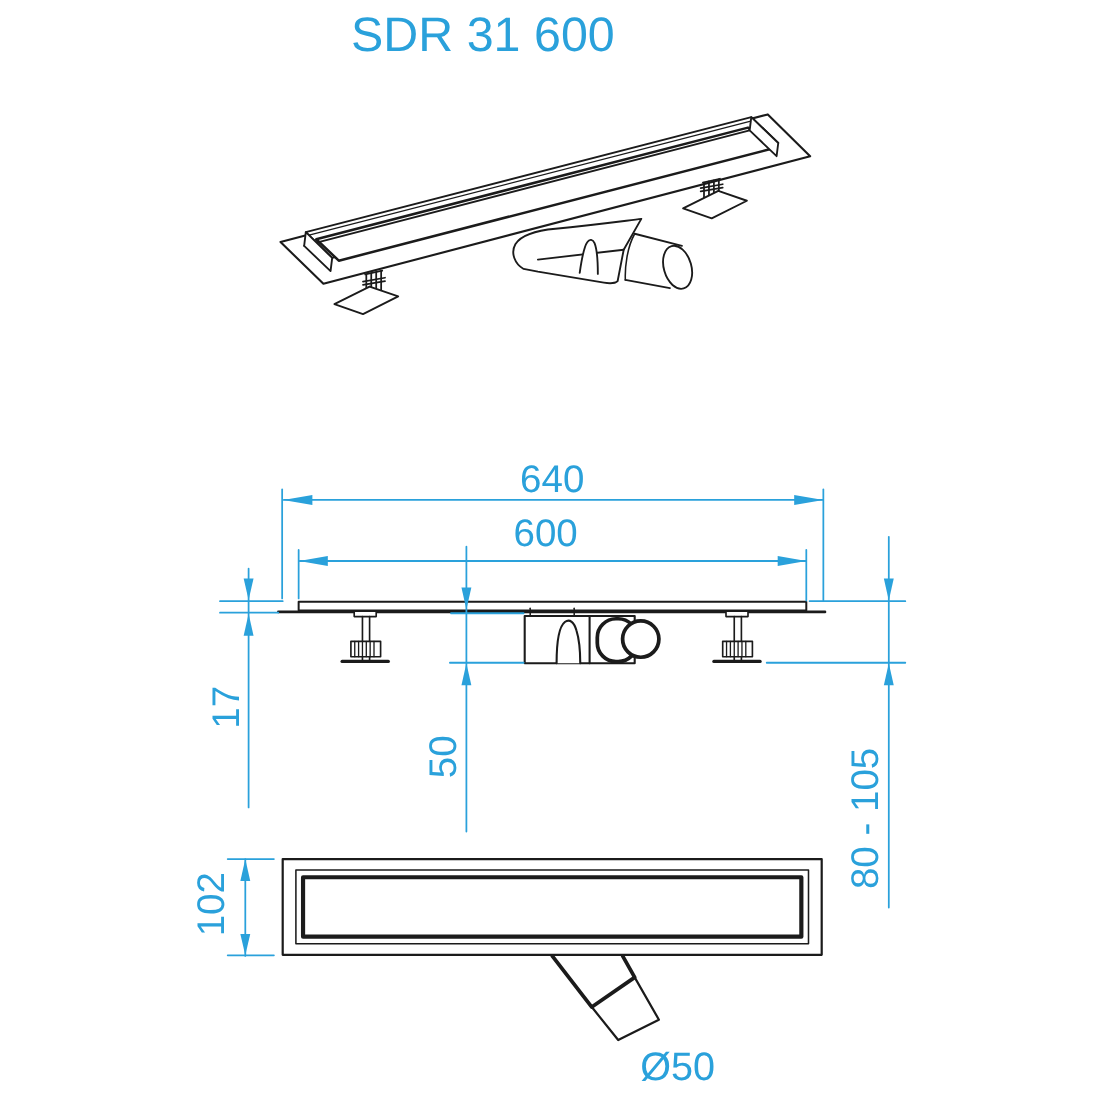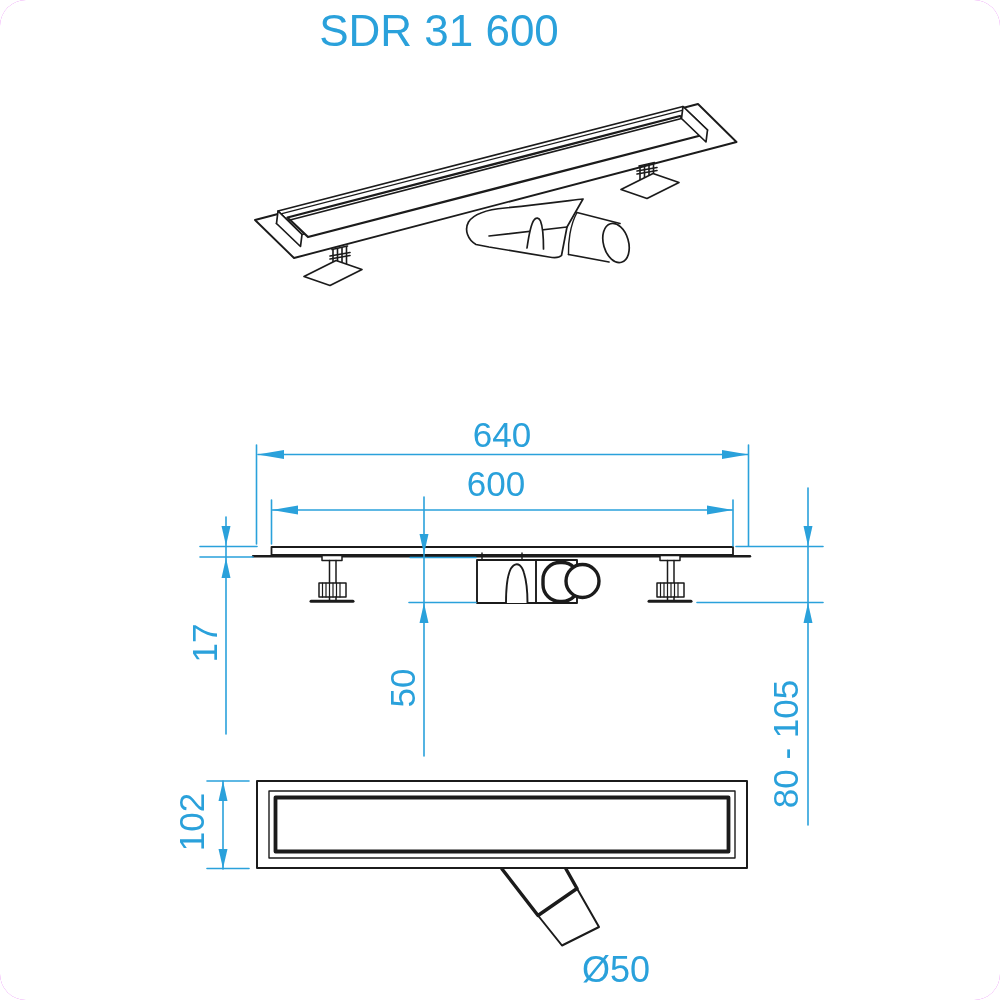--- a/index.html
+++ b/index.html
@@ -1,16 +1,16 @@
 <!DOCTYPE html>
 <html><head>
 <meta charset="utf-8">
 <style>
   html,body{margin:0;padding:0;background:#ffffff;}
-  .canvas{position:relative;width:1000px;height:1000px;background:#d946ef;overflow:hidden;border-radius:26px;}
+  .canvas{position:relative;width:1000px;height:1000px;background:#d946ef;overflow:hidden;}
   svg{display:block;}
   text{font-family:"Liberation Sans","DejaVu Sans",sans-serif;fill:#2AA1DB;}
   .dimtxt{font-size:35px;}
   .titletxt{font-size:44px;}
   .outtxt{font-size:36px;}
 </style>
 </head>
 <body>
 
 <div class="canvas">

